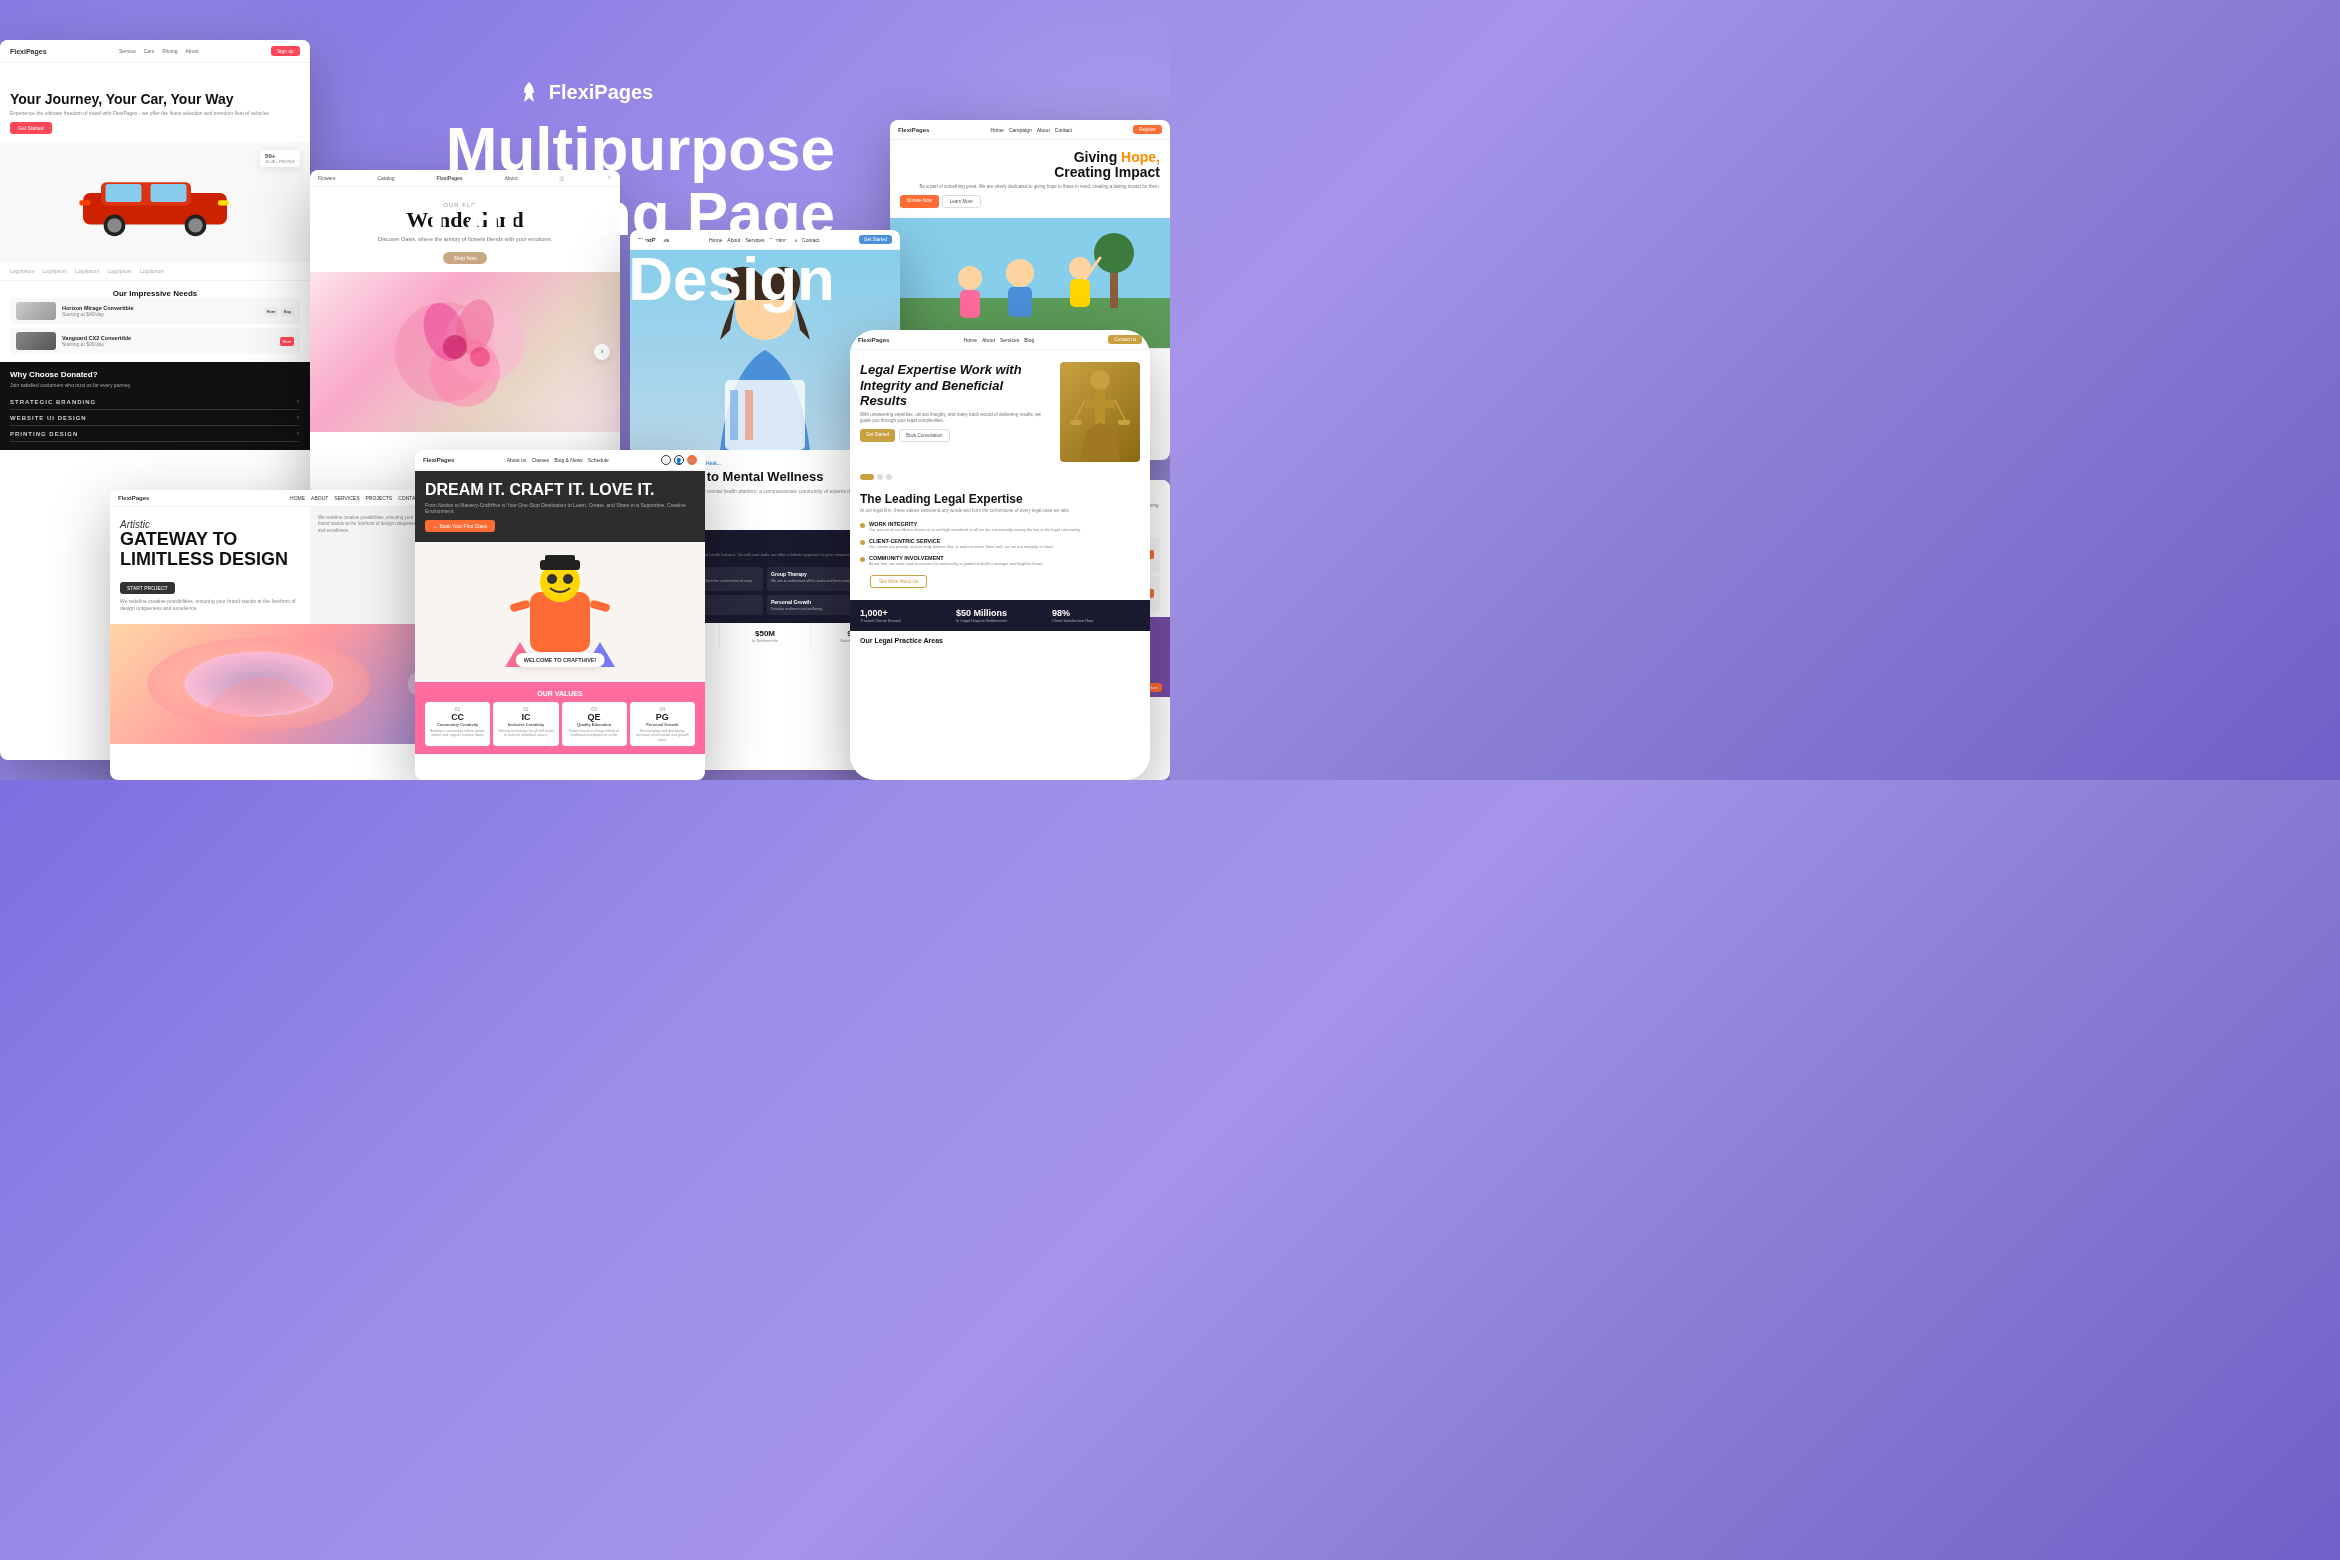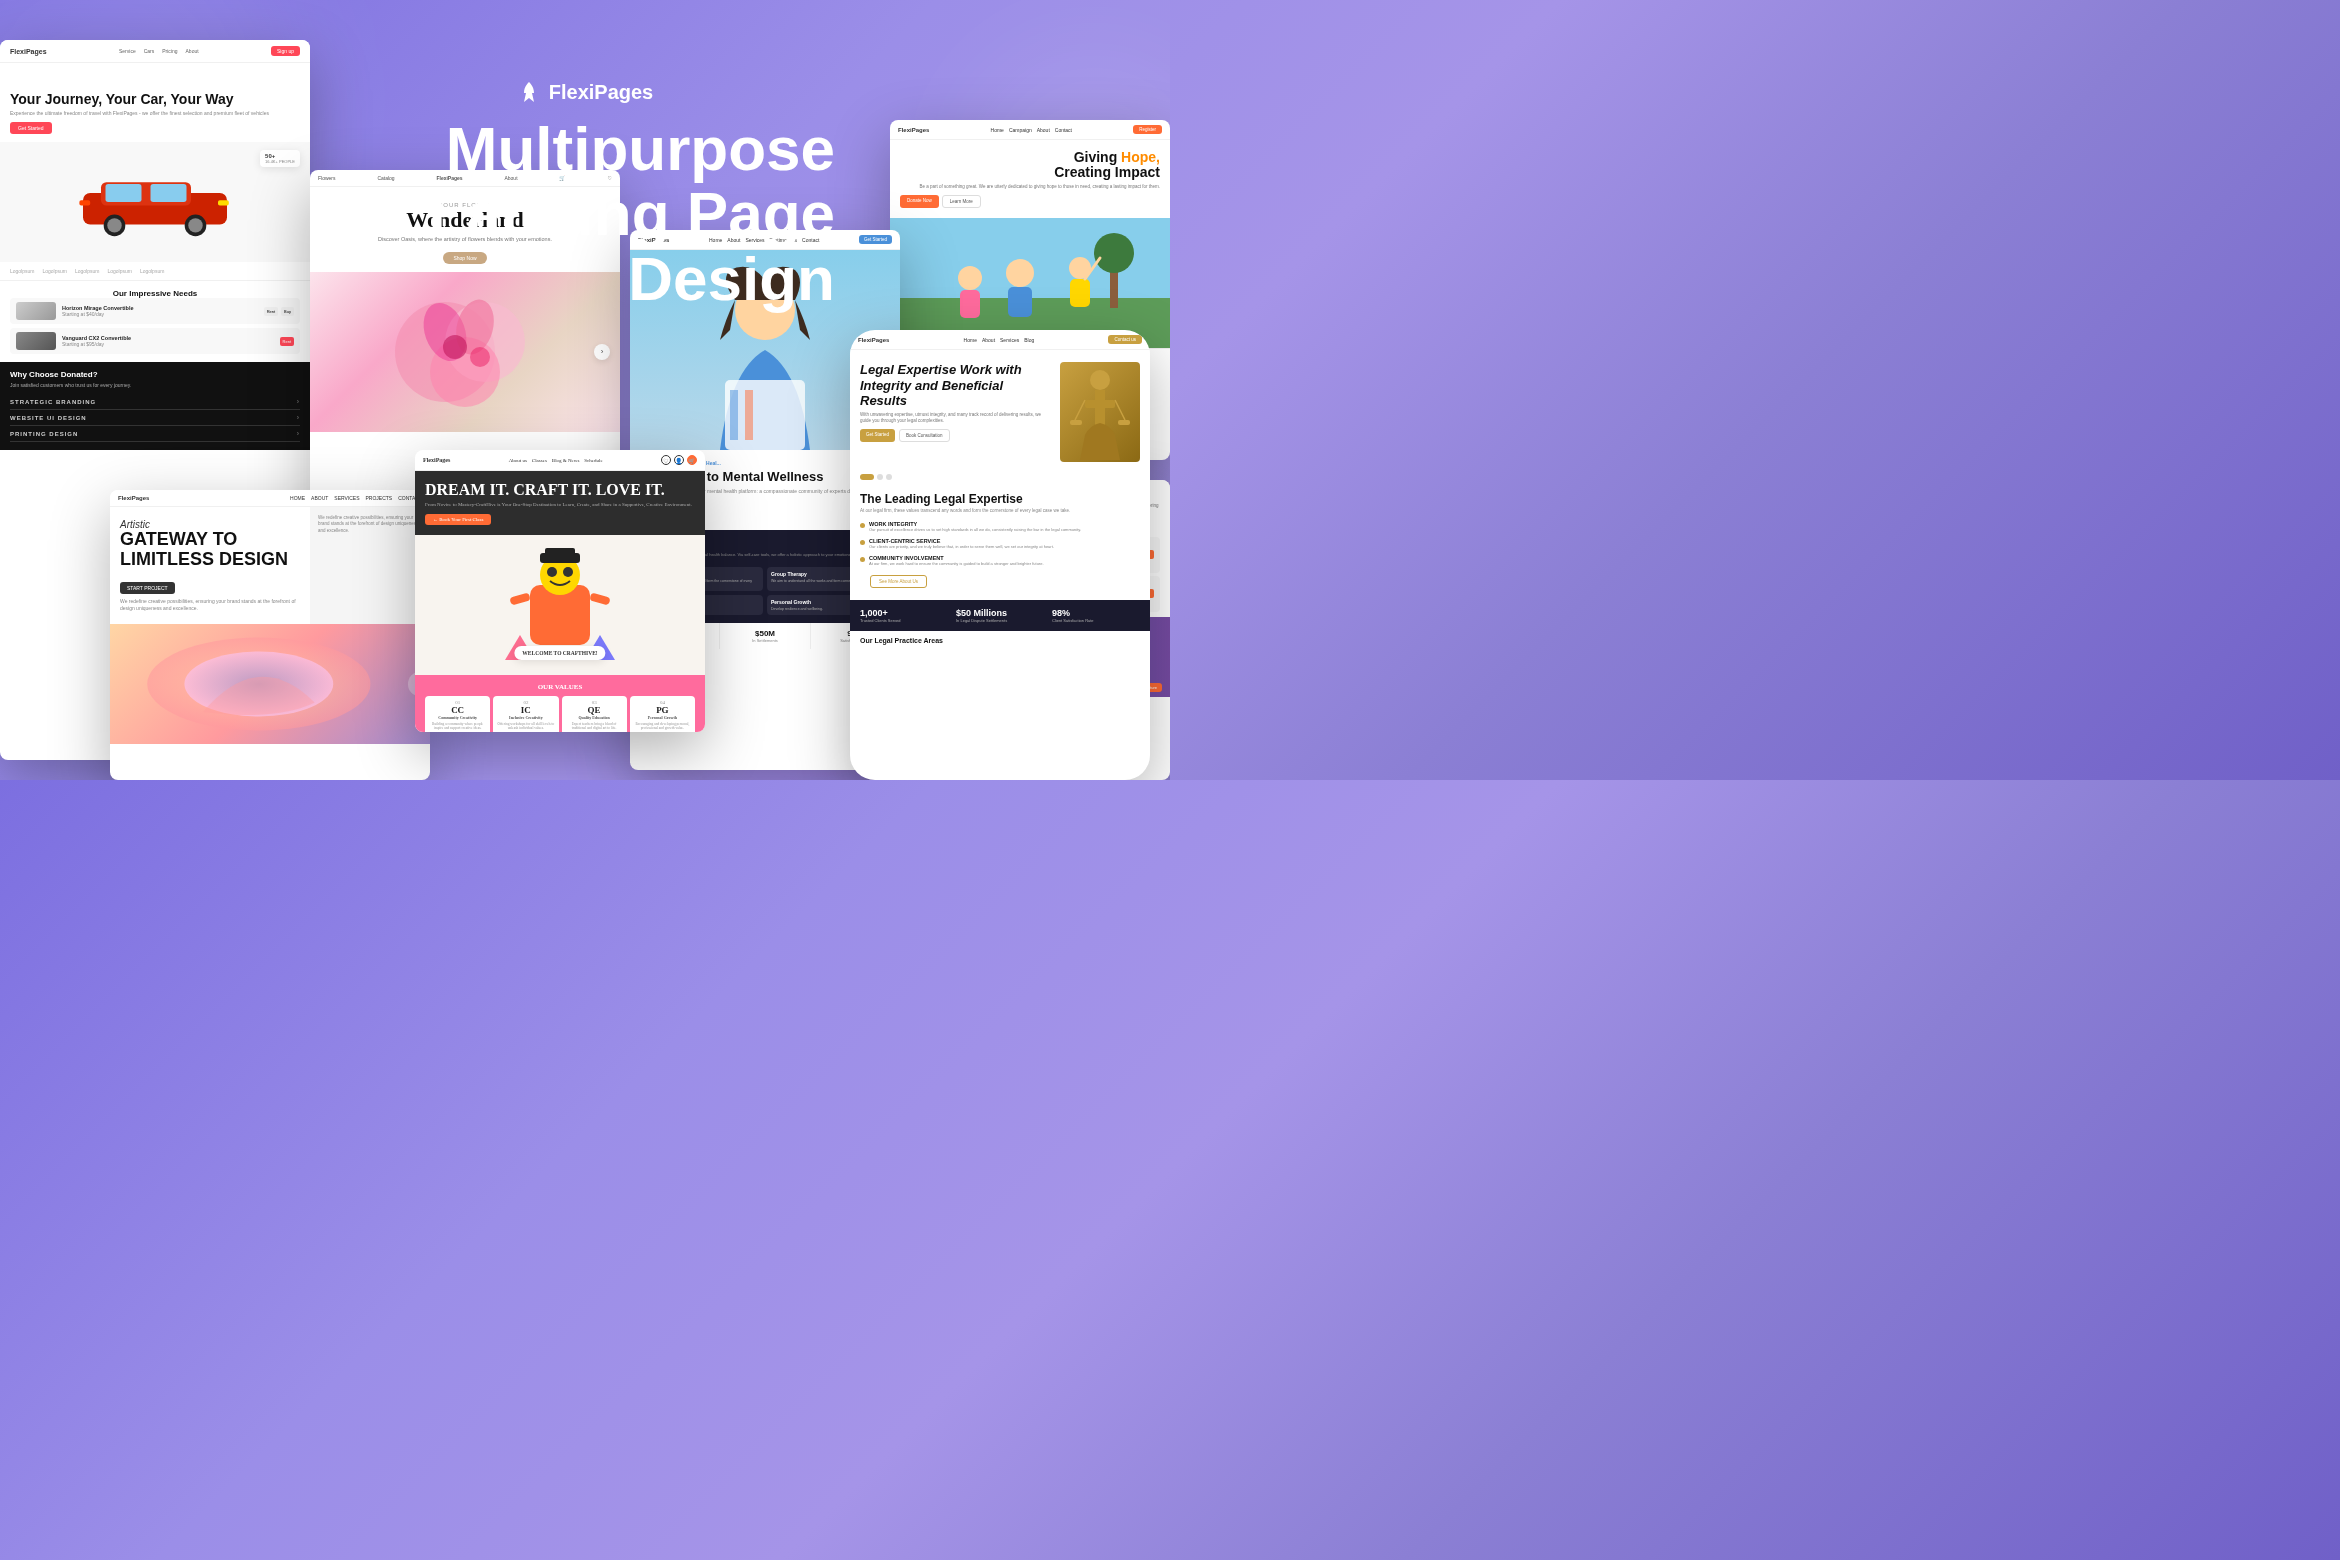--- a/index.html
+++ b/index.html
@@ -60,23 +60,22 @@
       width: 320px;
       height: 290px;
       z-index: 7;
     }
 
     
     .card-craft {
       left: 415px;
       top: 450px;
       width: 290px;
-      height: 282px;
+      height: 330px;
       z-index: 8;
-      font-family: Liberation Serif, serif;
     }
 
     
     .card-mental {
       left: 630px;
       top: 230px;
       width: 270px;
       height: 540px;
       z-index: 6;
     }

